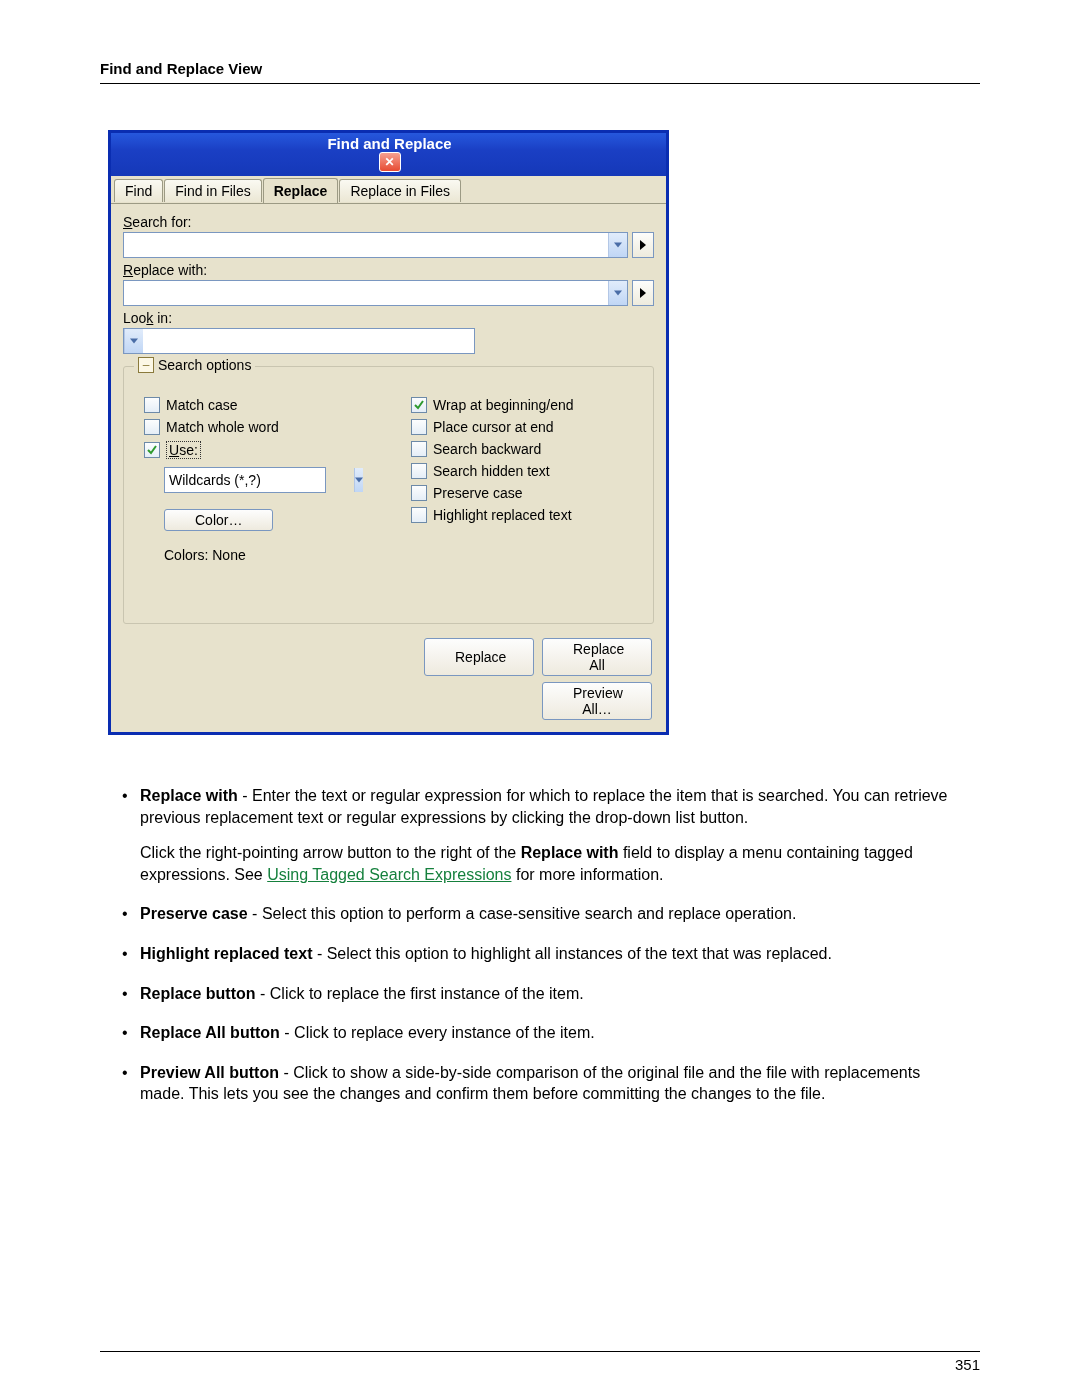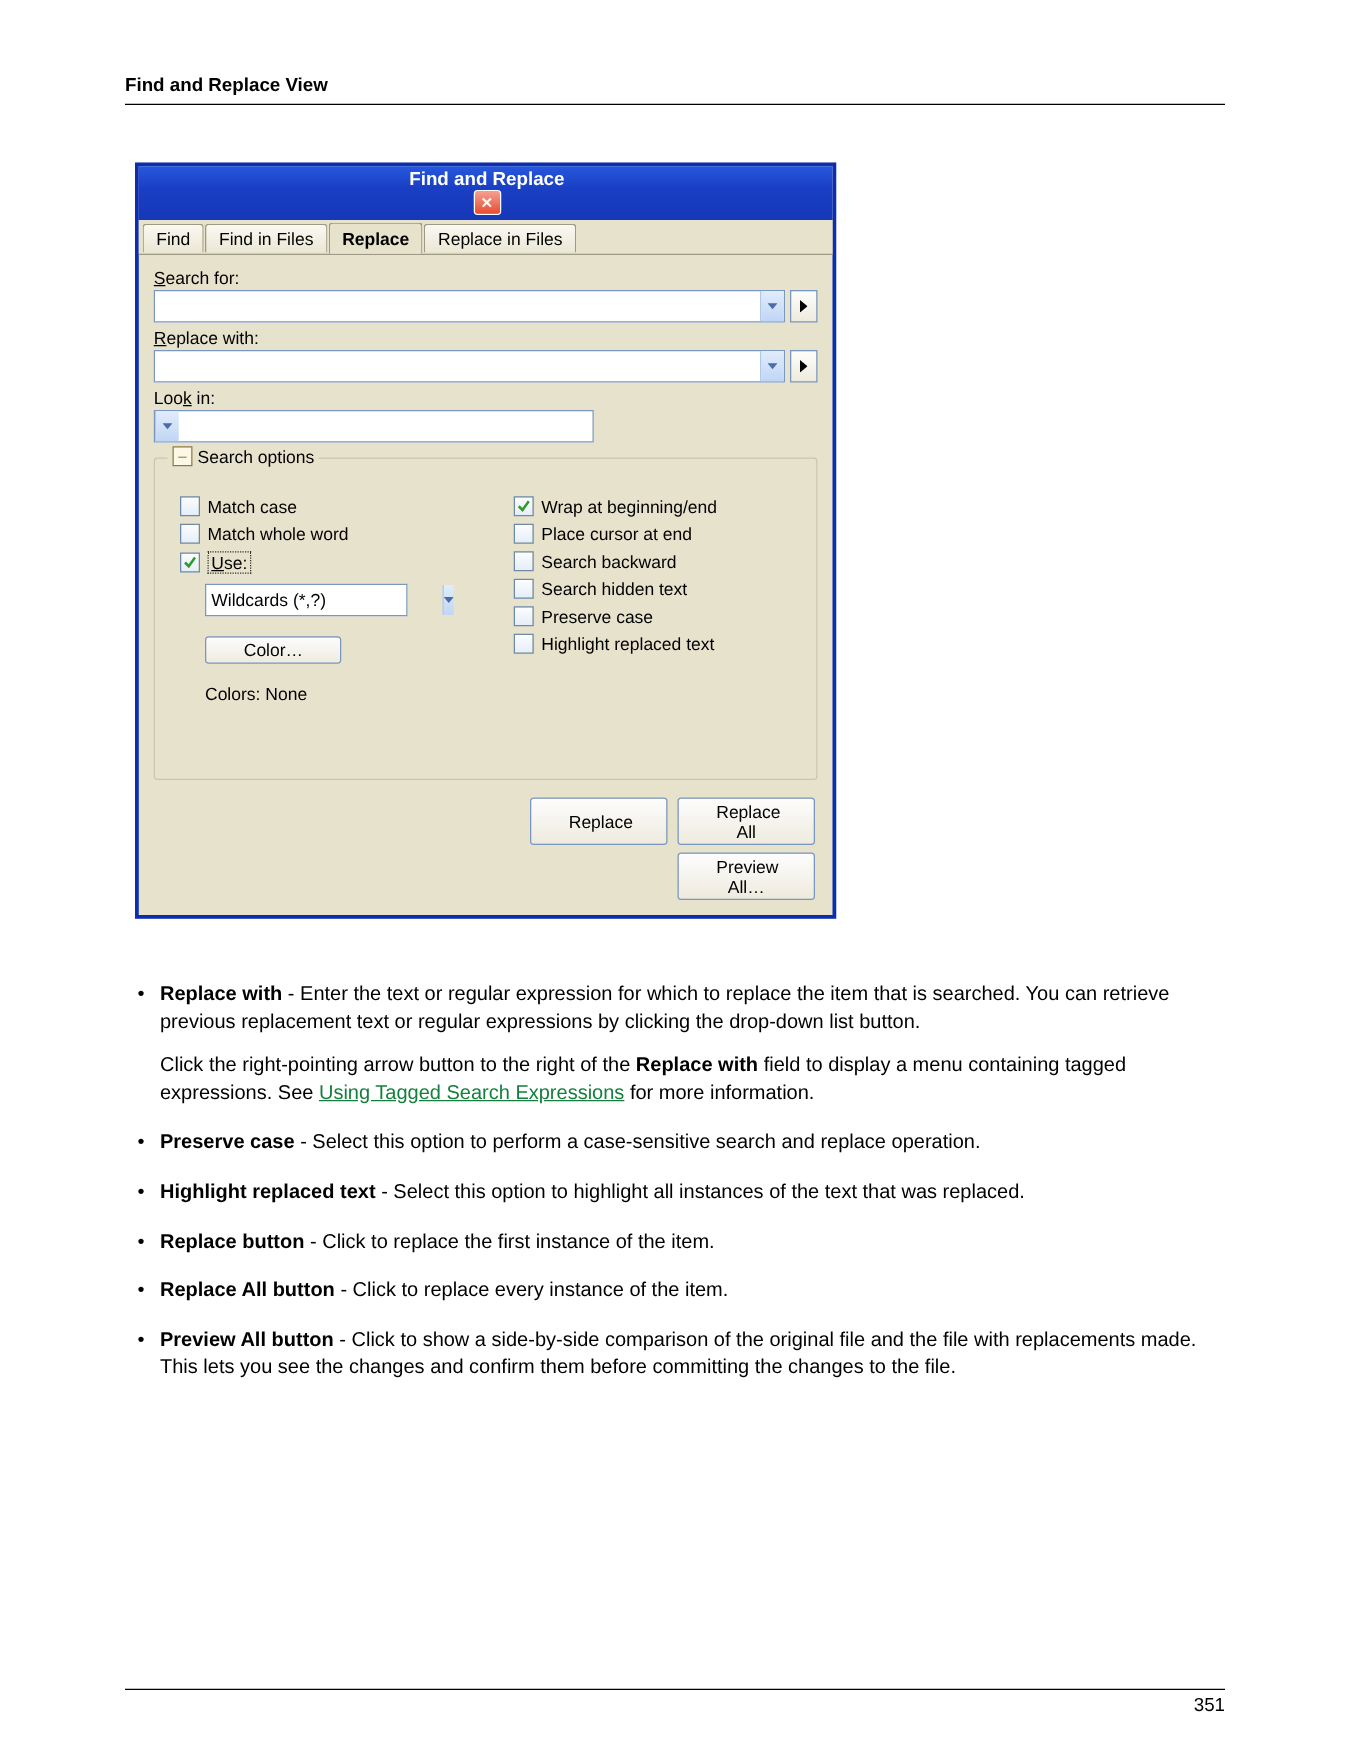--- a/index.html
+++ b/index.html
@@ -221,21 +221,21 @@
     margin-top: 14px;
     padding-right: 2px;
   }
   .footer-row { display: flex; gap: 8px; }
   
   .prose {
     margin-top: 50px;
     font-size: 16px;
     line-height: 1.35;
   }
-  .prose ul { list-style: none; padding: 0; margin: 0; }
+  .prose ul { list-style: none; padding: 0; margin: 12px; }
   .prose li {
     position: relative;
     padding-left: 28px;
     margin-bottom: 18px;
   }
   .prose li::before {
     content: "•";
     position: absolute;
     left: 10px;
     top: 0;

